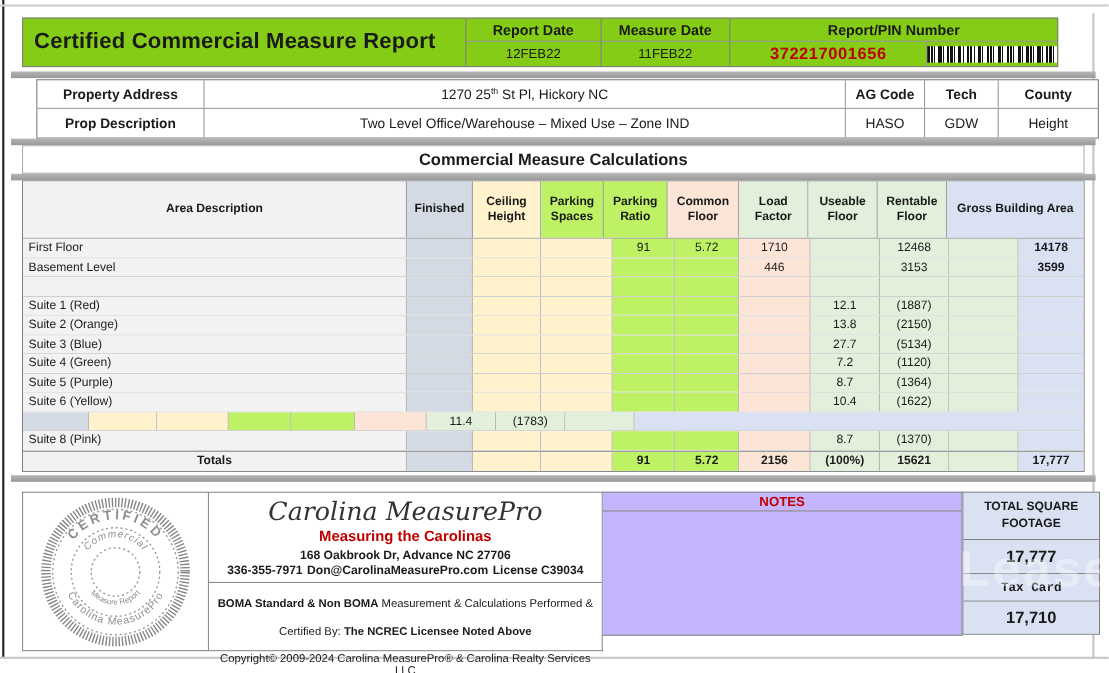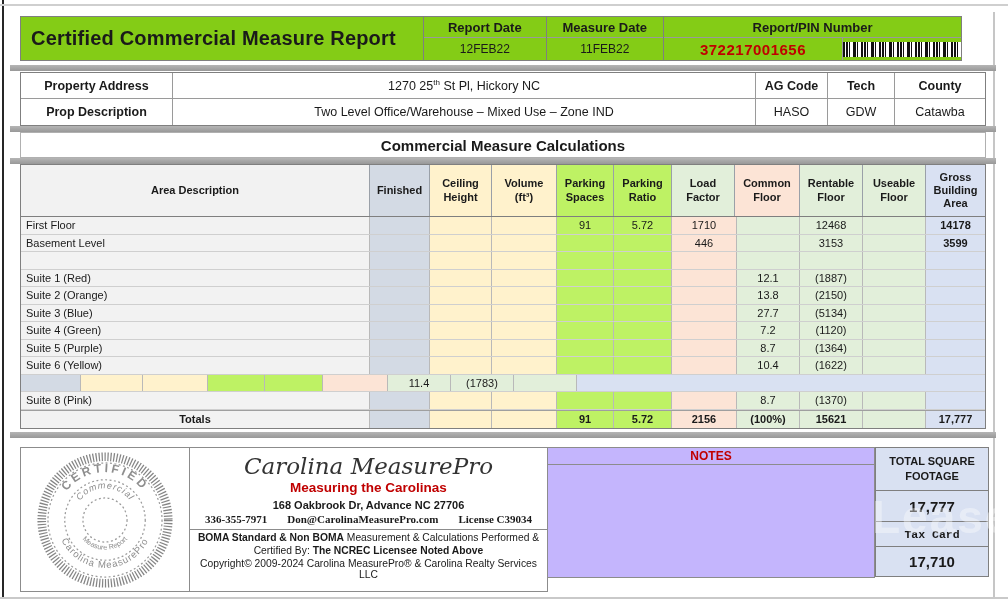--- a/index.html
+++ b/index.html
@@ -23,21 +23,21 @@
   .rh-col.pin { flex:1; }
   .rh-label { height:21px; border-bottom:1px solid #9a9a9a; display:flex; align-items:center; justify-content:center; font-weight:bold; font-size:13px; }
   .rh-value { flex:1; display:flex; align-items:center; justify-content:center; font-size:12px; }
   .pin-row { flex:1; display:flex; }
   .pin-number { width:179px; border-right:1px solid #9a9a9a; display:flex; align-items:center; justify-content:center; font-weight:bold; font-size:15px; color:#c00000; letter-spacing:.5px; }
   .barcode-cell { flex:1; display:flex; align-items:center; justify-content:center; }
   .barcode { width:118px; height:15px;
     background:repeating-linear-gradient(90deg,#111 0 2px,#fff 2px 3px,#111 3px 5px,#fff 5px 6px,#111 6px 7px,#fff 7px 10px,#111 10px 13px,#fff 13px 14px,#111 14px 15px,#fff 15px 18px); }
 
   
-  .property-table { position:absolute; left:20px; top:72px; width:966px; height:54px; border:1px solid #7f7f7f; background:#fff; }
+  .property-table { position:absolute; left:33px; top:72px; width:966px; height:54px; border:1px solid #7f7f7f; background:#fff; }
   .p-row { display:flex; height:26px; }
   .p-row.first { border-bottom:1px solid #9a9a9a; height:26px; }
   .p-cell { display:flex; align-items:center; justify-content:center; font-size:12.5px; border-right:1px solid #9a9a9a; }
   .p-cell:last-child { border-right:none; }
   .p-label { width:152px; font-weight:bold; }
   .p-value { width:583px; }
   .p-ag { width:72px;text-align:center; } .p-tech { width:67px; } .p-county { flex:1; }
   .p-head { font-weight:bold; }
   sup { font-size:8px; vertical-align:super; }
 
@@ -61,27 +61,27 @@
   .c6{width:65px} .c7{width:63px} .c8{width:63px} .c9{width:63px} .c10{flex:1}
   .f-area{background:#f2f2f2} .f-fin{background:#d3dae4} .f-yel{background:#fff2cc} .f-gray{background:#bef264}
   .f-sal{background:#fce4d6} .f-grn{background:#e2efda} .f-blu{background:#d9e1f2}
 
   
   .seal-box { position:absolute; left:20px; top:447px; width:170px; height:145px; border:1px solid #8c8c8c; display:flex; align-items:center; justify-content:center; background:#fff; }
   .company-box { position:absolute; left:190px; top:447px; width:358px; height:145px; border:1px solid #8c8c8c; border-left:none; background:#fff; text-align:center; }
   .co-title { margin-top:5px; font-family:"DejaVu Serif", serif; font-style:italic; font-size:23px; color:#333; }
   .co-tag { margin-top:1px; font-weight:bold; font-size:13.5px; color:#c00000; }
   .co-addr { margin-top:4px; font-weight:bold; font-size:11px; }
-  .co-contact { margin-top:2px; font-weight:bold; font-size:11px; display:flex; justify-content:center; gap:20px;font-family:Liberation Serif, serif; }
+  .co-contact { margin-top:2px; font-weight:bold; font-size:11px; display:flex; justify-content:center; gap:4px; }
   .co-div { margin-top:4px; border-top:1px solid #8c8c8c; }
-  .co-small { margin-top:2px; font-size:10.3px; }
+  .co-small { margin-top:14px; font-size:10.3px; }
   .co-small b { font-size:10.3px; }
   .notes-box { position:absolute; left:548px; top:447px; width:327px; height:131px; border:1px solid #8c8c8c; border-left:none; background:#c4b5fd; }
   .notes-head { height:17px; border-bottom:1px solid #8c8c8c; display:flex; align-items:center; justify-content:center; font-weight:bold; font-size:12px; color:#c00000; }
-  .tsf-box { position:absolute; left:875px; top:447px; width:114px; height:130px; border:1px solid #7f7f7f; background:#d9e1f2; display:flex; flex-direction:column; }
+  .tsf-box { position:absolute; left:875px; top:447px; width:125px; height:130px; border:1px solid #7f7f7f; background:#d9e1f2; display:flex; flex-direction:column; }
   .tsf-cell { display:flex; align-items:center; justify-content:center; text-align:center; border-bottom:1px solid #7f7f7f; background:#d9e1f2; }
   .tsf-cell:last-child { border-bottom:none; }
   .tsf-head { height:43px; font-weight:bold; font-size:11px; line-height:1.35; }
   .tsf-v1 { height:31px; font-weight:bold; font-size:15px; }
   .tsf-tax { height:25px; font-weight:bold; font-size:11.5px;font-family:Liberation Mono, monospace; }
   .tsf-v2 { flex:1; font-weight:bold; font-size:15px; }
   .watermark { position:absolute; left:872px; top:490px; font-size:46px; font-weight:bold; color:#ffffff; opacity:.38; letter-spacing:2px; pointer-events:none; z-index:6; }
 
   .seal-svg text { fill:#8e8e8e; font-family:"Liberation Sans", sans-serif; }
 </style>
@@ -126,40 +126,39 @@
       </div>
       <div class="p-cell p-ag p-head">AG Code</div>
       <div class="p-cell p-tech p-head">Tech</div>
       <div class="p-cell p-county p-head">County</div>
     </div>
     <div class="p-row">
       <div class="p-cell p-label">Prop Description</div>
       <div class="p-cell p-value">Two Level Office/Warehouse – Mixed Use – Zone IND</div>
       <div class="p-cell p-ag">HASO</div>
       <div class="p-cell p-tech">GDW</div>
-      <div class="p-cell p-county">Catawba</div>
+      <div class="p-cell p-county">Height</div>
     </div>
   </div>
 
   <div class="gbar" style="top:126px"></div>
   <div class="section-band">Commercial Measure Calculations</div>
   <div class="gbar" style="top:158px"></div>
 
   <div class="measure-table">
     <div class="thead">
         <div class="hcell c0 f-area">Area Description</div>
         <div class="hcell c1 f-fin">Finished</div>
         <div class="hcell c2 f-yel">Ceiling Height</div>
-        <div class="hcell c3 f-yel">Volume (ft³)</div>
         <div class="hcell c4 f-gray">Parking Spaces</div>
         <div class="hcell c5 f-gray">Parking Ratio</div>
+        <div class="hcell c6 f-sal">Common Floor</div>
         <div class="hcell c7 f-grn">Load Factor</div>
-        <div class="hcell c6 f-sal">Common Floor</div>
+        <div class="hcell c9 f-grn">Useable Floor</div>
         <div class="hcell c8 f-grn">Rentable Floor</div>
-        <div class="hcell c9 f-grn">Useable Floor</div>
         <div class="hcell c10 f-blu">Gross Building Area</div>
       </div>
     <div>
         <div class="trow">
           <div class="cell c0 f-area">First Floor</div>
           <div class="cell c1 f-fin"></div>
           <div class="cell c2 f-yel"></div>
           <div class="cell c3 f-yel"></div>
           <div class="cell c4 f-gray">91</div>
           <div class="cell c5 f-gray">5.72</div>

